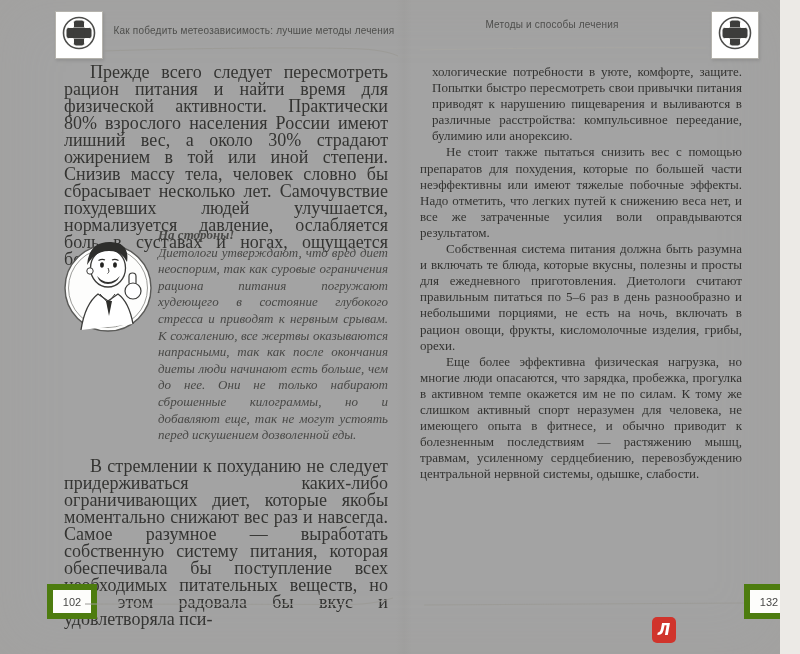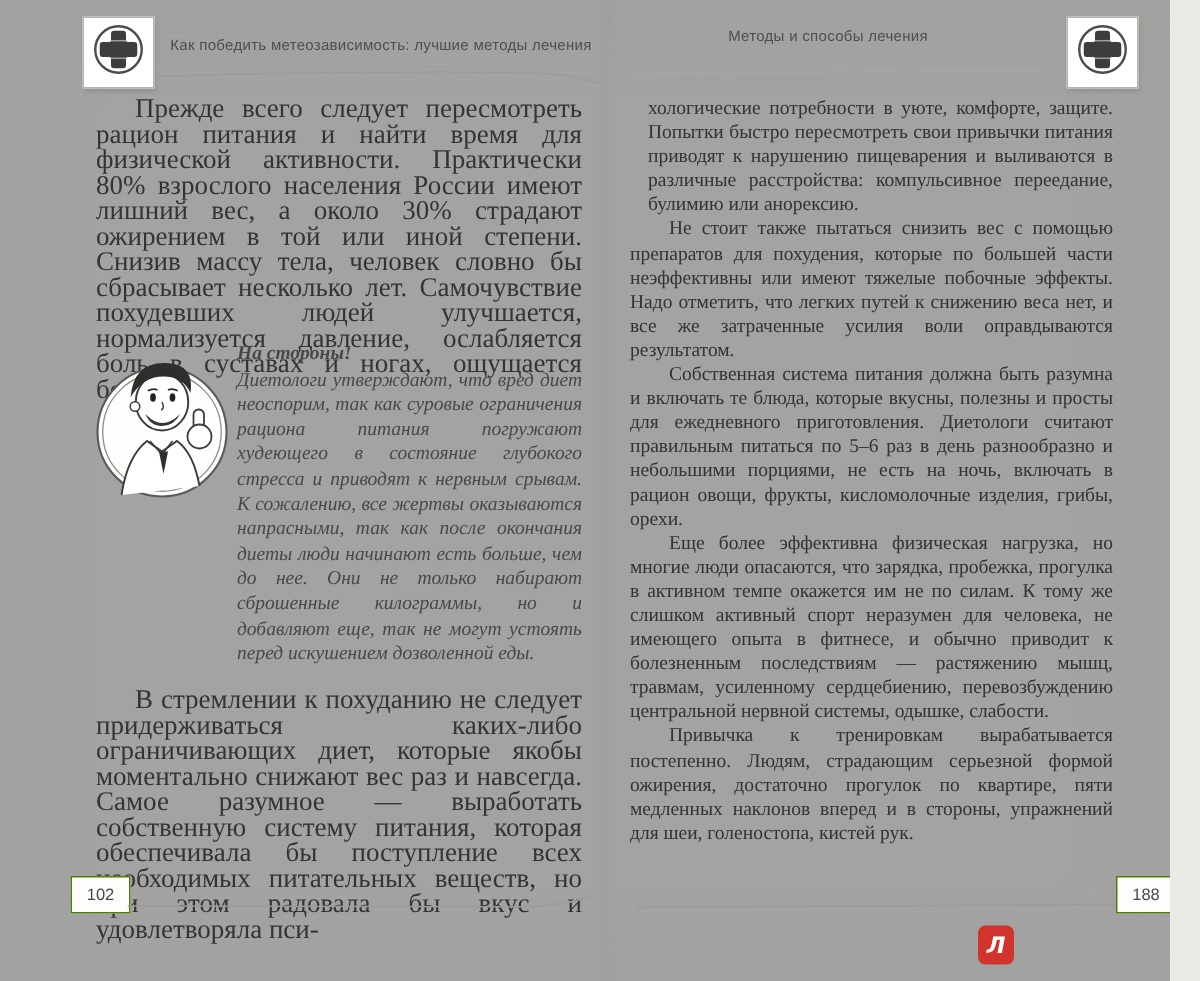--- a/index.html
+++ b/index.html
@@ -38,21 +38,21 @@
   .note-title{font-weight:bold;margin:0 0 1px 0;}
   .note-body{margin:0;}
 
   .rbody{position:absolute;left:420px;top:64px;width:322px;
     text-align:justify;color:#333331;font-size:13px;line-height:16.1px;}
   .rbody p{margin:0;text-indent:26px;}
   .rbody p.cont{text-indent:0;margin-left:12px;}
 
   
   .pagenum-box{position:absolute;width:38px;height:23px;background:#fdfdfb;
-    border:1px solid #4d7c0f;display:flex;align-items:center;justify-content:center;
+    border:6px solid #4d7c0f;display:flex;align-items:center;justify-content:center;
     font-family:"Liberation Sans",sans-serif;font-size:11px;color:#48484 6;color:#484846;}
   .pn-left{left:47px;top:584px;}
   .pn-right{left:744px;top:584px;}
   .footer-rule{position:absolute;}
 
   
   .watermark{position:absolute;left:652px;top:617px;width:24px;height:26px;
     border-radius:5px;display:flex;align-items:center;justify-content:center;
     color:#fff;font-family:"DejaVu Sans",sans-serif;font-weight:bold;
     font-style:italic;font-size:15px;cursor:pointer;}
@@ -127,26 +127,25 @@
     <p class="note-body">Диетологи утверждают, что вред диет неоспорим, так как суровые ограничения рациона питания погружают худеющего в состояние глубокого стресса и приводят к нервным срывам. К сожалению, все жертвы оказываются напрасными, так как после окончания диеты люди начинают есть больше, чем до нее. Они не только набирают сброшенные килограммы, но и добавляют еще, так не могут устоять перед искушением дозволенной еды.</p>
   </div>
 
   <div id="lp2" class="para indent">В стремлении к похуданию не следует придерживаться каких-либо ограничивающих диет, которые якобы моментально снижают вес раз и навсегда. Самое разумное — выработать собственную систему питания, которая обеспечивала бы поступление всех необходимых питательных веществ, но при этом радовала бы вкус и удовлетворяла пси-</div>
 
   <div class="rbody">
     <p class="cont">хологические потребности в уюте, комфорте, защите. Попытки быстро пересмотреть свои привычки питания приводят к нарушению пищеварения и выливаются в различные расстройства: компульсивное переедание, булимию или анорексию.</p>
     <p>Не стоит также пытаться снизить вес с помощью препаратов для похудения, которые по большей части неэффективны или имеют тяжелые побочные эффекты. Надо отметить, что легких путей к снижению веса нет, и все же затраченные усилия воли оправдываются результатом.</p>
     <p>Собственная система питания должна быть разумна и включать те блюда, которые вкусны, полезны и просты для ежедневного приготовления. Диетологи считают правильным питаться по 5–6 раз в день разнообразно и небольшими порциями, не есть на ночь, включать в рацион овощи, фрукты, кисломолочные изделия, грибы, орехи.</p>
     <p>Еще более эффективна физическая нагрузка, но многие люди опасаются, что зарядка, пробежка, прогулка в активном темпе окажется им не по силам. К тому же слишком активный спорт неразумен для человека, не имеющего опыта в фитнесе, и обычно приводит к болезненным последствиям — растяжению мышц, травмам, усиленному сердцебиению, перевозбуждению центральной нервной системы, одышке, слабости.</p>
-    <p>Привычка к тренировкам вырабатывается постепенно. Людям, страдающим серьезной формой ожирения, достаточно прогулок по квартире, пяти медленных наклонов вперед и в стороны, упражнений для шеи, голеностопа, кистей рук.</p>
   </div>
 
   <div class="pagenum-box pn-left">102</div>
   <svg class="footer-rule" style="left:85px;top:595px;" width="312" height="14">
     <path d="M0,9 L262,9.5 C285,9.5 298,6 308,3" fill="none" stroke="#9c9b97" stroke-width="1"></path>
   </svg>
   <svg class="footer-rule" style="left:420px;top:595px;" width="326" height="14">
     <path d="M4,10 L324,8" fill="none" stroke="#9c9b97" stroke-width="1"></path>
   </svg>
-  <div class="pagenum-box pn-right">188</div>
+  <div class="pagenum-box pn-right">132</div>
 
   <div class="watermark" style="background: rgb(208, 52, 44);">Л</div>
 </div>
 
 </body></html>

